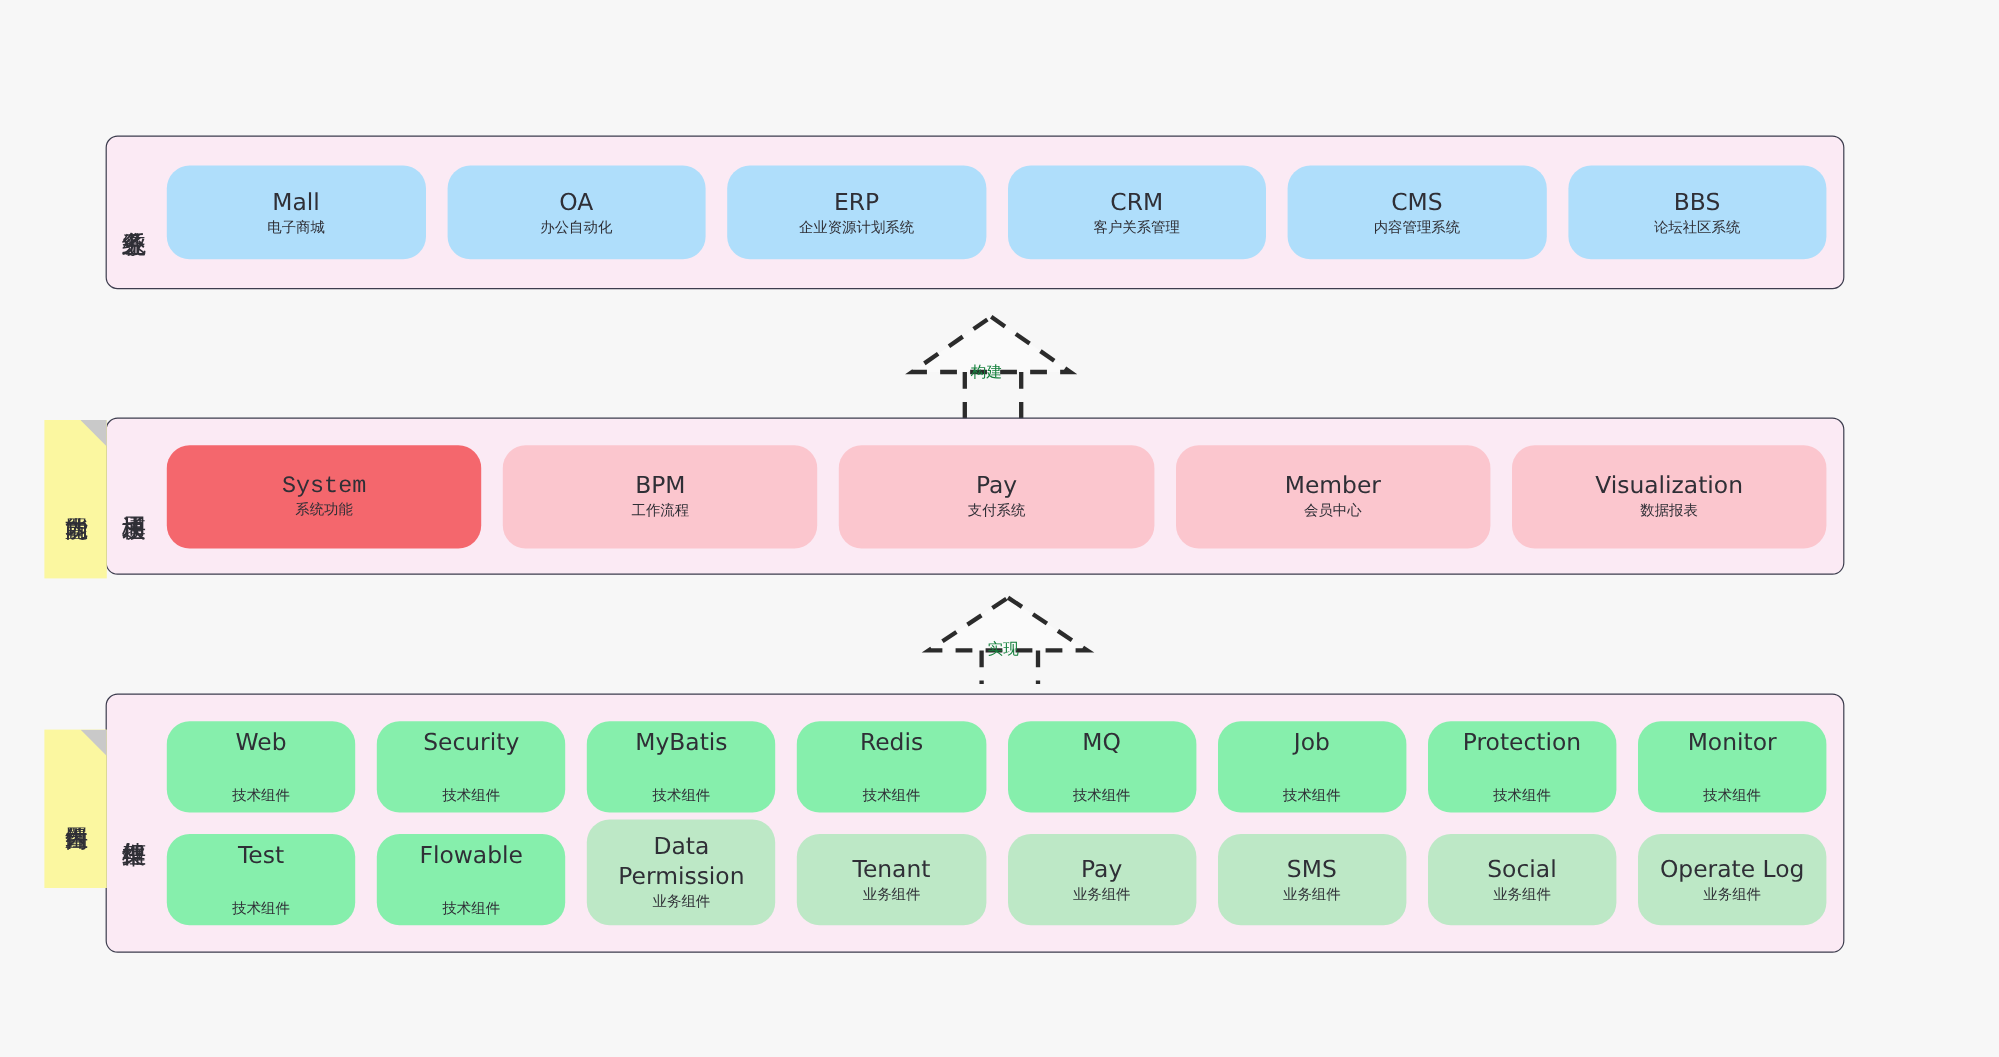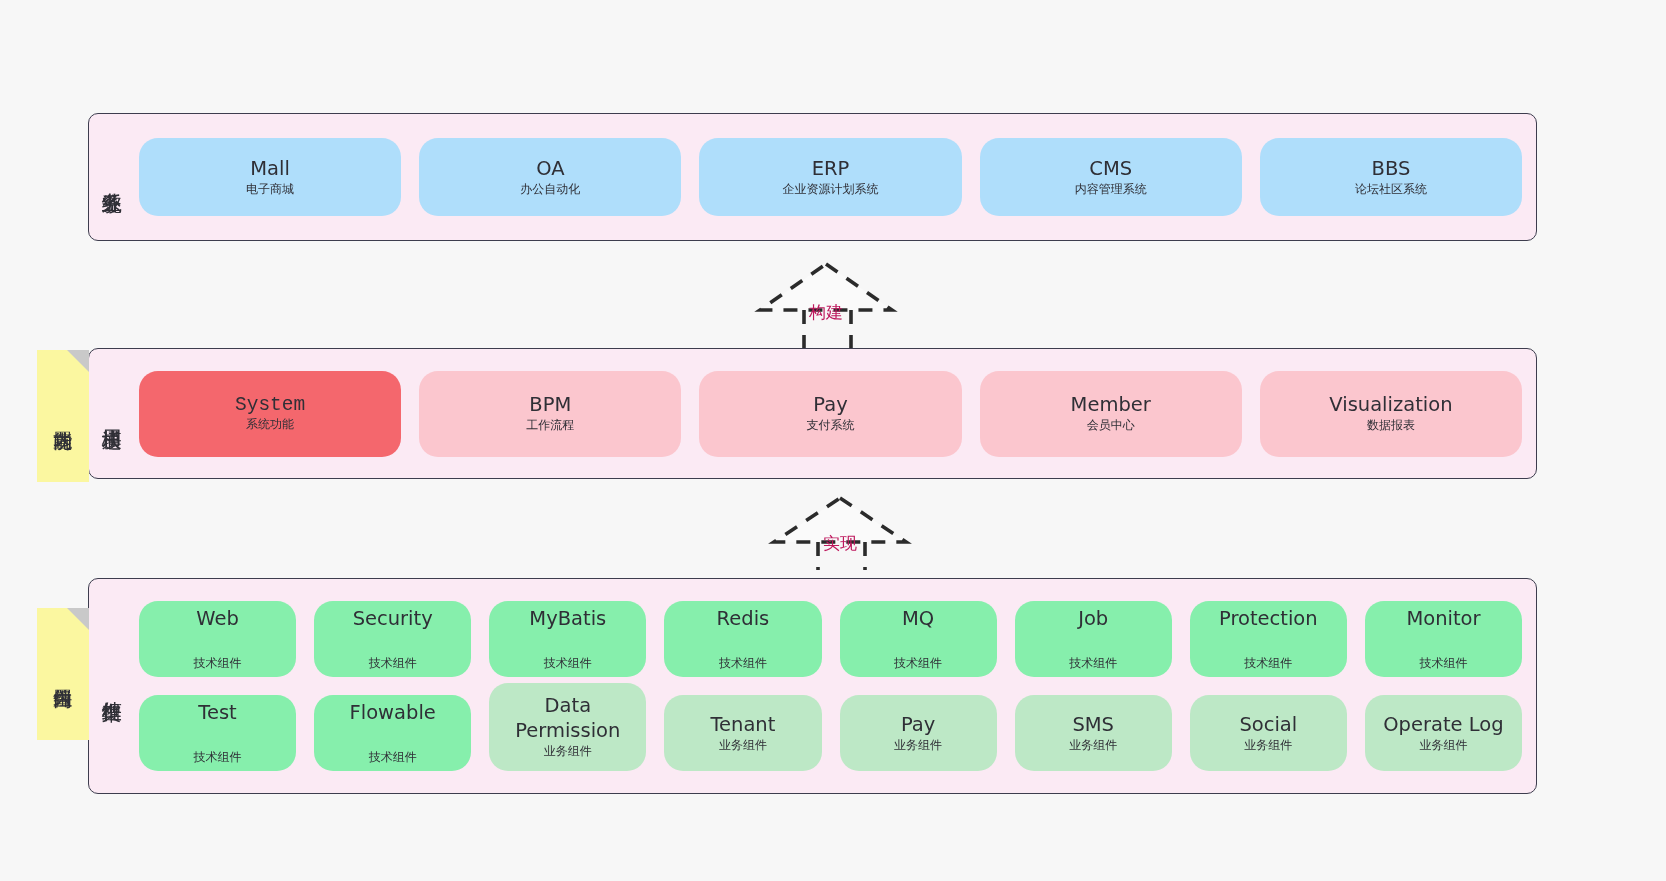--- a/index.html
+++ b/index.html
@@ -123,22 +123,22 @@
     clip-path: polygon(0 0, 100% 100%, 100% 0);
   }
 
   
   .arrow {
     position: absolute;
   }
   .arrow svg { display: block; overflow: visible; }
   .arrow-label {
     position: absolute;
-    font-size: 17px;
-    color: #be185d;
+    font-size: 13px;
+    color: #15803d;
     background: transparent;
     white-space: nowrap;
     line-height: 1;
   }
 </style>
 </head>
 <body>
 
 <div id="canvas">
 
@@ -150,20 +150,24 @@
           <span class="en">Mall</span>
           <span class="cn">电子商城</span>
         </div>
         <div class="card card-blue">
           <span class="en">OA</span>
           <span class="cn">办公自动化</span>
         </div>
         <div class="card card-blue">
           <span class="en">ERP</span>
           <span class="cn">企业资源计划系统</span>
+        </div>
+        <div class="card card-blue">
+          <span class="en">CRM</span>
+          <span class="cn">客户关系管理</span>
         </div>
         <div class="card card-blue">
           <span class="en">CMS</span>
           <span class="cn">内容管理系统</span>
         </div>
         <div class="card card-blue">
           <span class="en">BBS</span>
           <span class="cn">论坛社区系统</span>
         </div>
       </div>

